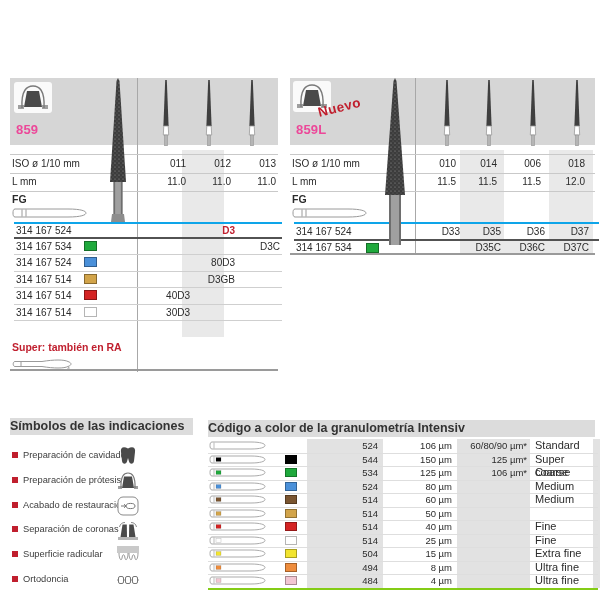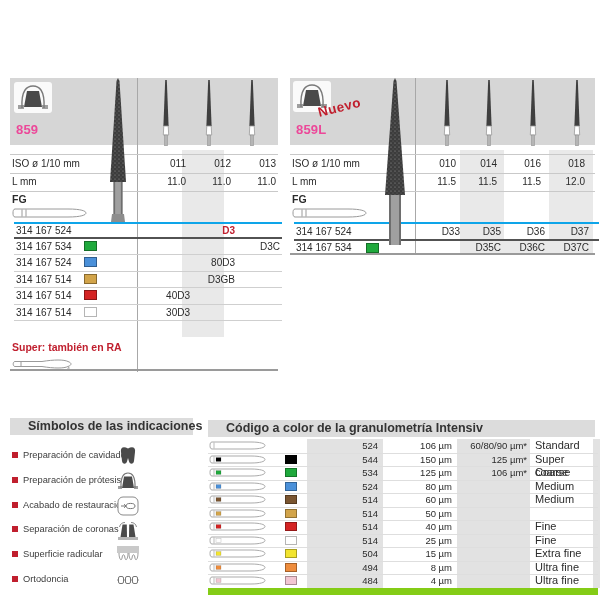--- a/index.html
+++ b/index.html
@@ -23,28 +23,28 @@
   .trow.thickb{border-bottom:2px solid #525252;}
   .trow.thinb{border-bottom:1px solid #cfcfcf;}
   .trow .code{position:absolute;left:2px;top:0;font-size:10px;}
   .chip{position:absolute;width:13px;height:10px;left:70px;top:2px;border:1px solid rgba(0,0,0,.35);box-sizing:border-box;}
   .trow .val{position:absolute;top:0;font-size:10px;}
   .footnote{position:absolute;left:2px;font-size:10.5px;font-weight:bold;}
   .botline{position:absolute;left:0;width:100%;height:2px;background:#9a9a9a;}
   .bigbur{position:absolute;z-index:5;}
   .sbur{position:absolute;top:2px;z-index:4;}
   .headband{position:absolute;height:17px;background:#dcdcdc;}
-  .headband span{display:block;font-size:12.5px;font-weight:bold;color:#333;line-height:17px;padding-left:18px;white-space:nowrap;}
+  .headband span{display:block;font-size:12.5px;font-weight:bold;color:#333;line-height:17px;padding-left:0;white-space:nowrap;}
   .symrow{position:absolute;left:0;width:100%;height:24px;}
   .symbullet{position:absolute;left:2px;top:8px;width:6px;height:6px;}
   .symlabel{position:absolute;left:13px;top:6px;font-size:9.3px;color:#3c3c3c;}
   .symicon{position:absolute;left:106px;top:0;}
   .granband{position:absolute;background:#e2e2e2;}
   .grow{position:absolute;left:0;width:100%;height:13.5px;line-height:13.5px;border-bottom:1px solid #dedede;}
-  .grow.last{border-bottom:7px solid #84cc16;}
+  .grow.last{border-bottom:2px solid #84cc16;}
   .grow .gcode,.grow .ggrain,.grow .galt{position:absolute;top:0;font-size:9.5px;}
   .grow .gname{position:absolute;top:0;font-size:11px;}
   .gchip{position:absolute;left:77px;top:2px;width:12px;height:9px;border:1px solid rgba(0,0,0,.3);box-sizing:border-box;}
   .redtxt{font-weight:bold;}
 </style>
 </head>
 <body>
 
 <div class="page">
 
@@ -175,21 +175,21 @@
       <rect x="11" y="117" width="12" height="50" fill="#a0a0a0"></rect>
       <rect x="11" y="117" width="2" height="50" fill="#6e6e6e"></rect>
       <rect x="21" y="117" width="2" height="50" fill="#6e6e6e"></rect>
       <polygon points="17,0 18.5,3 27,117 7,117 15.5,3" fill="url(#grit)"></polygon>
     </svg>
     <div></div>
 
     <div class="lblrow" style="top:76px;border-top:1px solid #c9c9c9;">
       <span class="rl">ISO ø 1/10 mm</span>
       <span></span>
-    <span class="cellval" style="right:139px">010</span><span class="cellval" style="right:98px">014</span><span class="cellval" style="right:54px">016</span><span class="cellval" style="right:10px">018</span></div>
+    <span class="cellval" style="right:139px">010</span><span class="cellval" style="right:98px">014</span><span class="cellval" style="right:54px">006</span><span class="cellval" style="right:10px">018</span></div>
     <div class="lblrow" style="top:95px;">
       <span class="rl">L mm</span>
       <span></span>
     <span class="cellval" style="right:139px">11.5</span><span class="cellval" style="right:98px">11.5</span><span class="cellval" style="right:54px">11.5</span><span class="cellval" style="right:10px">12.0</span></div>
     <div class="fglabel" style="top:115px;">FG</div>
     <svg class="abs" style="left:2px;top:129px;" width="76" height="12" viewBox="0 0 76 12">
       <path d="M3,2 H56 C69,2 74,4 74,6 C74,8 69,10 56,10 H3 C1.4,10 1,8 1,6 C1,4 1.4,2 3,2 Z" fill="#fff" stroke="#9a9a9a"></path>
       <line x1="10" y1="2.4" x2="10" y2="9.6" stroke="#9a9a9a"></line>
         <line x1="14" y1="2.4" x2="14" y2="9.6" stroke="#9a9a9a"></line>
     </svg>

